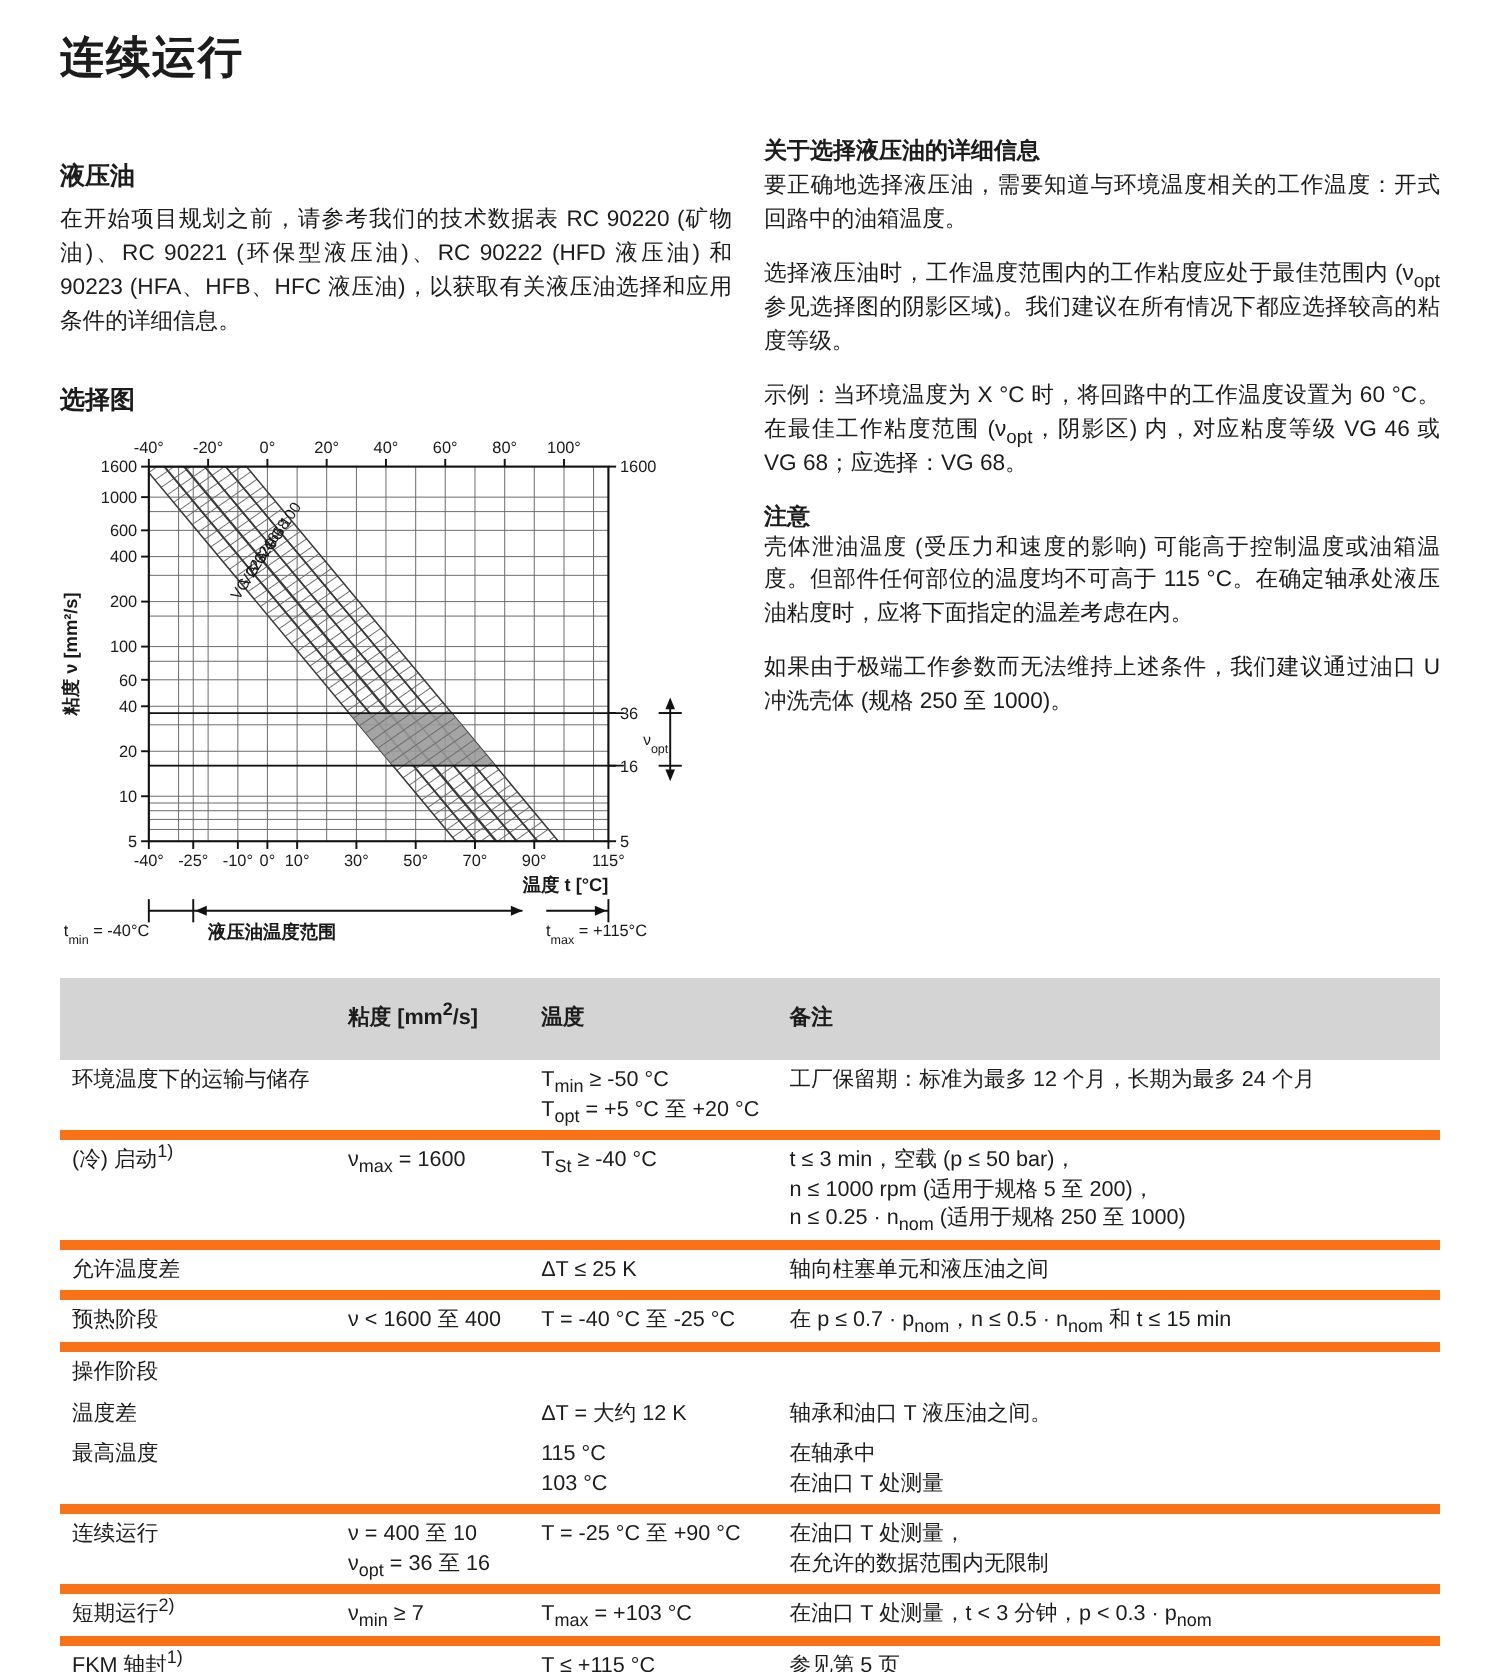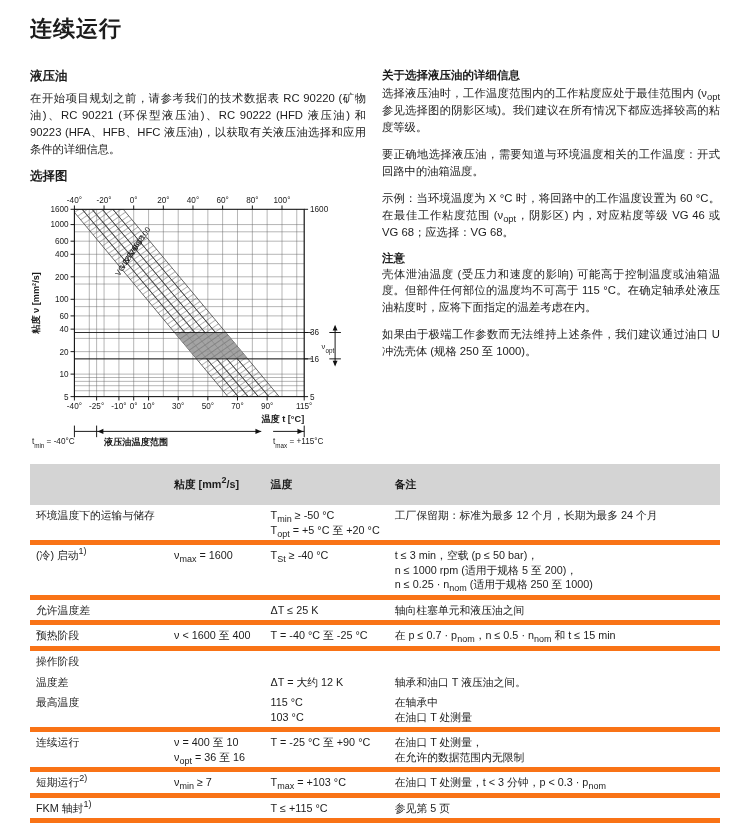--- a/index.html
+++ b/index.html
@@ -2,21 +2,21 @@
 <html><head>
 <meta charset="utf-8">
 <style>
   html,body{margin:0;padding:0;background:#ffffff;}
   .page{width:750px;height:836px;box-sizing:border-box;padding:8px 30px 10px 30px;
         font-family:"Liberation Sans",sans-serif;color:#1c1c1c;background:#fff;overflow:hidden;}
   h1.page-title{font-size:22px;font-weight:bold;margin:6px 0 14px 0;letter-spacing:1px;}
   .columns{display:flex;gap:16px;}
   .col-left{width:336px;flex:0 0 336px;}
   .col-right{flex:1;}
-  h2.sec{font-size:12.5px;font-weight:bold;margin:10px 0 5px 0;}
+  h2.sec{font-size:12.5px;font-weight:bold;margin:22px 0 5px 0;}
   h3.sec{font-size:11.5px;font-weight:bold;margin:10px 0 2px 0;}
   p.body-text{font-size:11.3px;line-height:1.5;margin:0 0 10px 0;text-align:justify;}
   .chart-host{margin-top:4px;}
   .chart-host svg text{font-family:"Liberation Sans",sans-serif;fill:#1a1a1a;}
   .table-section{margin-top:10px;}
   h3.table-title{font-size:12px;font-weight:bold;margin:6px 0 4px 0;}
   table.fluid{width:100%;border-collapse:collapse;font-size:10.8px;line-height:1.35;}
   table.fluid th{background:#d4d4d4;text-align:left;font-weight:bold;padding:13px 6px;}
   table.fluid td{padding:3px 6px;vertical-align:top;}
   tr.divider td{border-bottom:5px solid #f97316;}
@@ -179,22 +179,22 @@
             <line x1="251.8" y1="250" x2="284.0" y2="250" stroke="#111" stroke-width="1"></line>
             <polygon points="283.0,250 277.0,247.4 277.0,252.6" fill="#111"></polygon>
             <text x="2" y="263" font-size="8.5">t<tspan baseline-shift="sub" font-size="6.5">min</tspan> = -40°C</text>
             <text x="76.7" y="264" font-size="9.5" font-weight="bold">液压油温度范围</text>
             <text x="304" y="263" font-size="8.5" text-anchor="end">t<tspan baseline-shift="sub" font-size="6.5">max</tspan> = +115°C</text>
           </svg></div>
     </div>
 
     <div class="col-right">
       <h3 class="sec">关于选择液压油的详细信息</h3>
+      <p class="body-text">要正确地选择液压油，需要知道与环境温度相关的工作温度：开式回路中的油箱温度。</p>
       <p class="body-text">选择液压油时，工作温度范围内的工作粘度应处于最佳范围内 (ν<sub>opt</sub> 参见选择图的阴影区域)。我们建议在所有情况下都应选择较高的粘度等级。</p>
-      <p class="body-text">要正确地选择液压油，需要知道与环境温度相关的工作温度：开式回路中的油箱温度。</p>
       <p class="body-text">示例：当环境温度为 X °C 时，将回路中的工作温度设置为 60 °C。在最佳工作粘度范围 (ν<sub>opt</sub>，阴影区) 内，对应粘度等级 VG 46 或 VG 68；应选择：VG 68。</p>
       <h3 class="sec" style="margin-bottom:0;">注意</h3>
       <p class="body-text">壳体泄油温度 (受压力和速度的影响) 可能高于控制温度或油箱温度。但部件任何部位的温度均不可高于 115 °C。在确定轴承处液压油粘度时，应将下面指定的温差考虑在内。</p>
       <p class="body-text">如果由于极端工作参数而无法维持上述条件，我们建议通过油口 U 冲洗壳体 (规格 250 至 1000)。</p>
     </div>
   </div>
 
   <div class="table-section">
     <table class="fluid">
       <colgroup>

